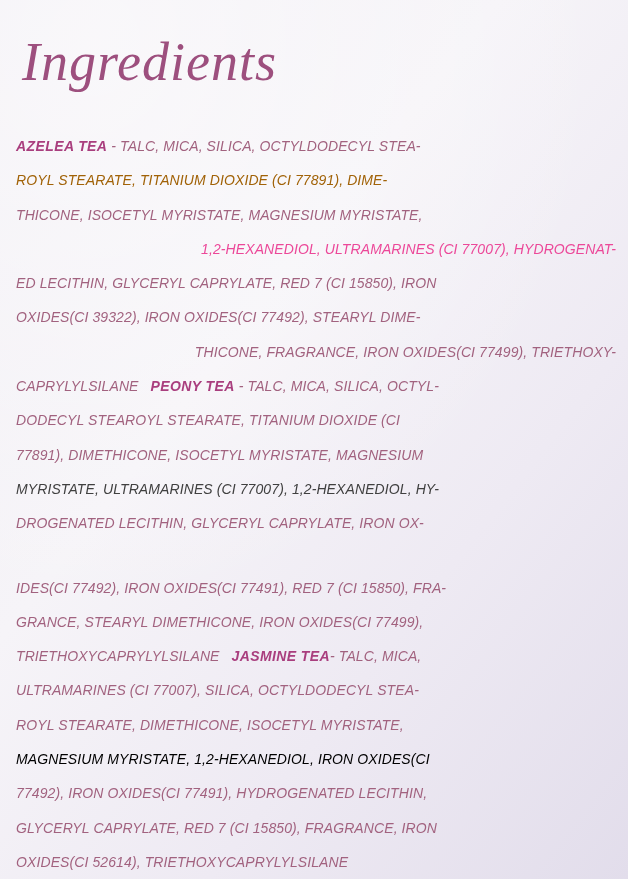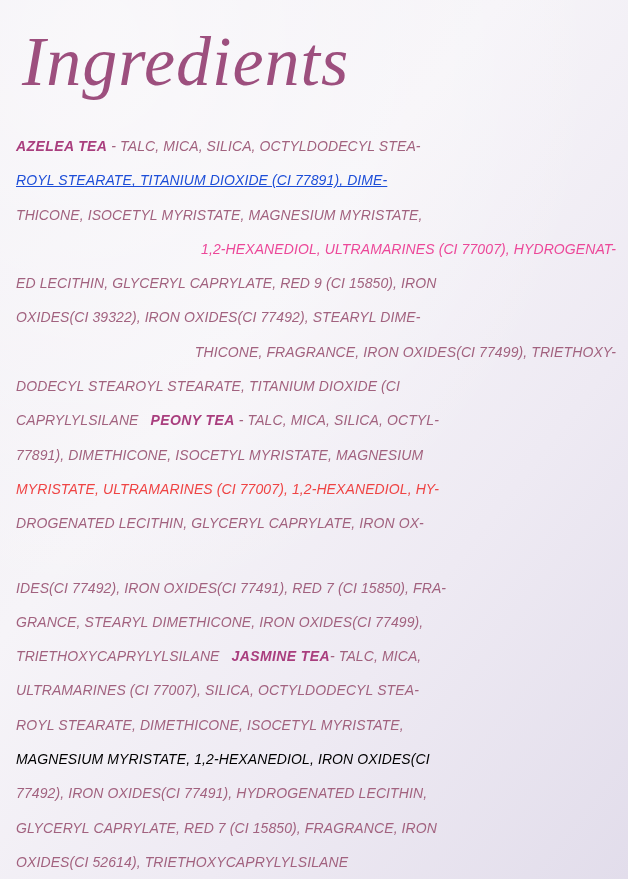--- a/index.html
+++ b/index.html
@@ -16,21 +16,21 @@
   .page {
     box-sizing: border-box;
     width: 628px;
     height: 879px;
     padding: 20px 12px 0 16px;
   }
   .title {
     font-family: "Liberation Serif", "DejaVu Serif", serif;
     font-style: italic;
     font-weight: 400;
-    font-size: 70px;
+    font-size: 54px;
     line-height: 84px;
     margin: 0 0 0 6px;
     letter-spacing: 1px;
   }
   .ingredients {
     margin-top: 25px;
   }
   .line {
     white-space: pre;
     font-style: italic;
@@ -44,30 +44,30 @@
     letter-spacing: 0.4px;
   }
 </style>
 </head>
 <body>
 
 <div class="page">
   <h1 class="title" style="color: rgb(157, 79, 126);">Ingredients</h1>
   <div class="ingredients">
       <div class="line" style="color: rgb(162, 98, 127);"><span class="tea-name" style="color: rgb(169, 62, 126);">AZELEA TEA</span><span class="ing-text"> - TALC, MICA, SILICA, OCTYLDODECYL STEA-</span></div>
-      <div class="line" style="color: #1d4ed8; text-decoration: underline;"><span class="ing-text">ROYL STEARATE, TITANIUM DIOXIDE (CI 77891), DIME-</span></div>
+      <div class="line" style="color: #a16207;"><span class="ing-text">ROYL STEARATE, TITANIUM DIOXIDE (CI 77891), DIME-</span></div>
       <div class="line" style="color: rgb(162, 98, 127);"><span class="ing-text">THICONE, ISOCETYL MYRISTATE, MAGNESIUM MYRISTATE,</span></div>
       <div class="line" style="color: #ec4899; text-align: right;"><span class="ing-text">1,2-HEXANEDIOL, ULTRAMARINES (CI 77007), HYDROGENAT-</span></div>
-      <div class="line" style="color: rgb(162, 98, 127);"><span class="ing-text">ED LECITHIN, GLYCERYL CAPRYLATE, RED 9 (CI 15850), IRON</span></div>
+      <div class="line" style="color: rgb(162, 98, 127);"><span class="ing-text">ED LECITHIN, GLYCERYL CAPRYLATE, RED 7 (CI 15850), IRON</span></div>
       <div class="line" style="color: rgb(162, 98, 127);"><span class="ing-text">OXIDES(CI 39322), IRON OXIDES(CI 77492), STEARYL DIME-</span></div>
       <div class="line" style="color: rgb(162, 98, 127); text-align: right;"><span class="ing-text">THICONE, FRAGRANCE, IRON OXIDES(CI 77499), TRIETHOXY-</span></div>
+      <div class="line" style="color: rgb(162, 98, 127);"><span class="ing-text">CAPRYLYLSILANE   </span><span class="tea-name" style="color: rgb(169, 62, 126);">PEONY TEA</span><span class="ing-text"> - TALC, MICA, SILICA, OCTYL-</span></div>
       <div class="line" style="color: rgb(162, 98, 127);"><span class="ing-text">DODECYL STEAROYL STEARATE, TITANIUM DIOXIDE (CI</span></div>
-      <div class="line" style="color: rgb(162, 98, 127);"><span class="ing-text">CAPRYLYLSILANE   </span><span class="tea-name" style="color: rgb(169, 62, 126);">PEONY TEA</span><span class="ing-text"> - TALC, MICA, SILICA, OCTYL-</span></div>
       <div class="line" style="color: rgb(162, 98, 127);"><span class="ing-text">77891), DIMETHICONE, ISOCETYL MYRISTATE, MAGNESIUM</span></div>
-      <div class="line" style="color: #ef4444;"><span class="ing-text">MYRISTATE, ULTRAMARINES (CI 77007), 1,2-HEXANEDIOL, HY-</span></div>
+      <div class="line" style="color: #404040;"><span class="ing-text">MYRISTATE, ULTRAMARINES (CI 77007), 1,2-HEXANEDIOL, HY-</span></div>
       <div class="line" style="color: rgb(162, 98, 127);"><span class="ing-text">DROGENATED LECITHIN, GLYCERYL CAPRYLATE, IRON OX-</span></div>
       <div class="line" style="color: rgb(162, 98, 127); margin-top: 30px;"><span class="ing-text">IDES(CI 77492), IRON OXIDES(CI 77491), RED 7 (CI 15850), FRA-</span></div>
       <div class="line" style="color: rgb(162, 98, 127);"><span class="ing-text">GRANCE, STEARYL DIMETHICONE, IRON OXIDES(CI 77499),</span></div>
       <div class="line" style="color: rgb(162, 98, 127);"><span class="ing-text">TRIETHOXYCAPRYLYLSILANE   </span><span class="tea-name" style="color: rgb(169, 62, 126);">JASMINE TEA</span><span class="ing-text">- TALC, MICA,</span></div>
       <div class="line" style="color: rgb(162, 98, 127);"><span class="ing-text">ULTRAMARINES (CI 77007), SILICA, OCTYLDODECYL STEA-</span></div>
       <div class="line" style="color: rgb(162, 98, 127);"><span class="ing-text">ROYL STEARATE, DIMETHICONE, ISOCETYL MYRISTATE,</span></div>
       <div class="line" style="color: #000000;"><span class="ing-text">MAGNESIUM MYRISTATE, 1,2-HEXANEDIOL, IRON OXIDES(CI</span></div>
       <div class="line" style="color: rgb(162, 98, 127);"><span class="ing-text">77492), IRON OXIDES(CI 77491), HYDROGENATED LECITHIN,</span></div>
       <div class="line" style="color: rgb(162, 98, 127);"><span class="ing-text">GLYCERYL CAPRYLATE, RED 7 (CI 15850), FRAGRANCE, IRON</span></div>
       <div class="line" style="color: rgb(162, 98, 127);"><span class="ing-text">OXIDES(CI 52614), TRIETHOXYCAPRYLYLSILANE</span></div>

